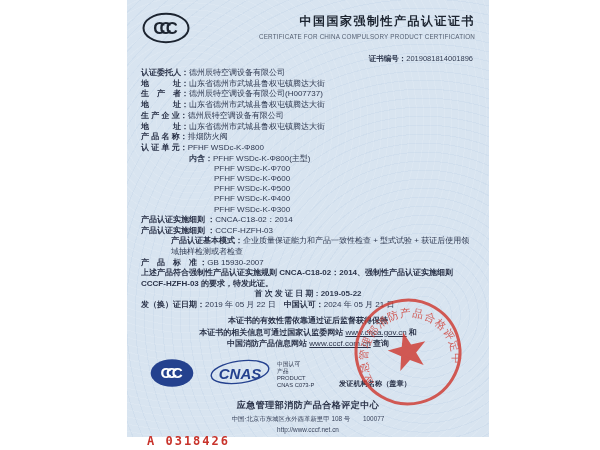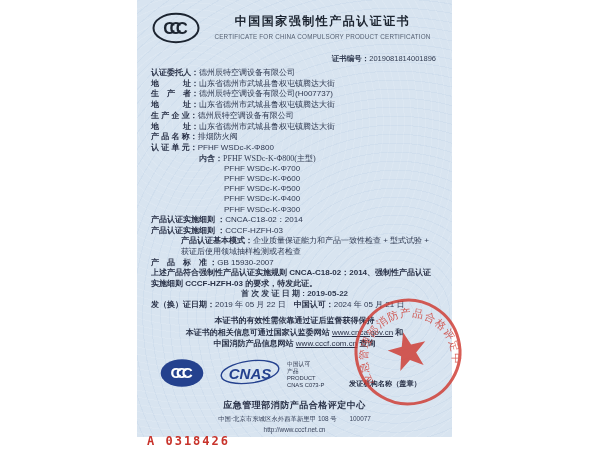--- a/index.html
+++ b/index.html
@@ -3,44 +3,44 @@
 <meta charset="utf-8">
 <style>
   html,body{margin:0;padding:0;}
   body{
     width:600px;height:450px;position:relative;background:#ffffff;
     font-family:"Liberation Sans", sans-serif;
     -webkit-font-smoothing:antialiased;
   }
   
   .cert{
-    position:absolute;left:137px;top:0;width:315px;height:437px;
+    position:absolute;left:127px;top:0;width:362px;height:437px;
     background:
       repeating-radial-gradient(circle at 18% 28%, rgba(255,255,255,.10) 0 1px, transparent 1px 7px),
       repeating-radial-gradient(circle at 82% 72%, rgba(150,180,215,.12) 0 1px, transparent 1px 9px),
       #d8e4f0;
     box-sizing:border-box;
     padding:10px 14px 5px 14px;
     overflow:hidden;
     color:#323c52;
   }
   
   .hdr{display:flex;align-items:flex-start;}
   .hdr .logo{flex:0 0 auto;margin-right:6px;}
-  .hdr .titles{flex:1;text-align:center;padding-top:3px;}
+  .hdr .titles{flex:1;text-align:right;padding-top:3px;}
   .title-cn{font-size:12px;font-weight:bold;letter-spacing:1.5px;color:#1c2430;margin:0;}
   .title-en{font-size:6.3px;letter-spacing:.2px;color:#556072;margin:3px 0 0 0;}
   .certno{text-align:right;font-size:7.5px;margin:4px 2px 4px 0;color:#323c52;}
   
   .row{margin:0;font-size:8px;line-height:10.7px;white-space:nowrap;color:#2e3850;}
   .row b{font-weight:bold;color:#2a3248;}
   .row.wrap{white-space:normal;margin-left:30px;}
   .models{margin:0;padding:0;list-style:none;}
   .models li{margin:0;font-size:8px;line-height:10.2px;padding-left:73px;white-space:nowrap;}
-  .models li.first{padding-left:48px;font-family:Liberation Serif, serif;}
+  .models li.first{padding-left:48px;}
   .models li.first b{font-weight:bold;}
   .stmt{margin:0;font-size:8px;line-height:10.4px;font-weight:bold;color:#2a3248;}
   .first-issue{margin:0;font-size:8px;line-height:10.4px;font-weight:bold;text-align:center;}
   
   .notice{margin-top:5px;text-align:center;font-size:8px;line-height:11.4px;font-weight:bold;color:#2a3248;}
   .notice .lnk{text-decoration:underline;font-weight:normal;}
   
   .marks{position:relative;display:flex;align-items:center;margin-top:4px;height:42px;}
   .marks .ccc-blue{margin-left:8px;}
   .marks .cnas{margin-left:14px;}

